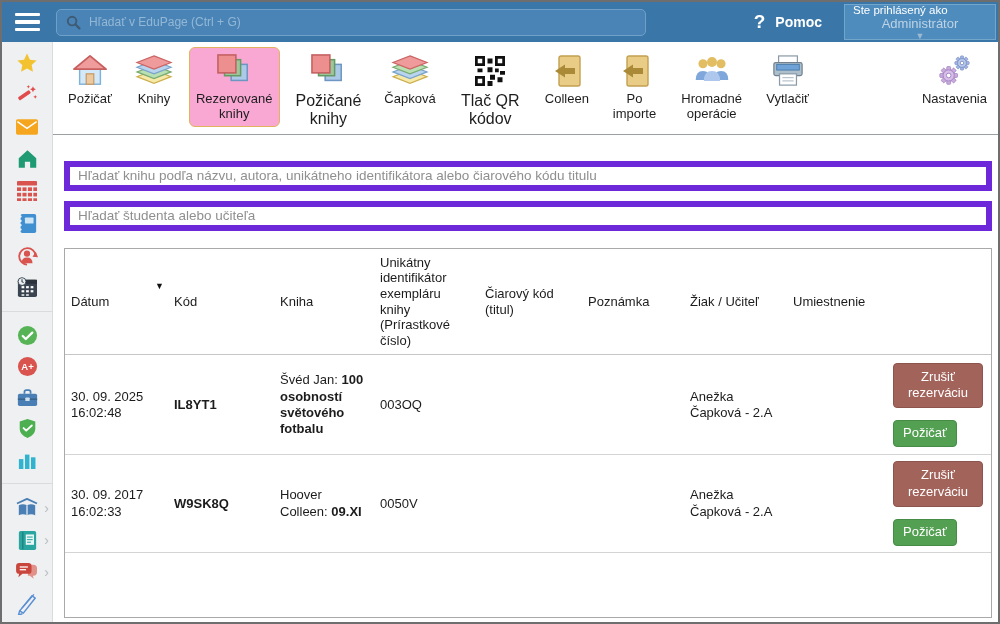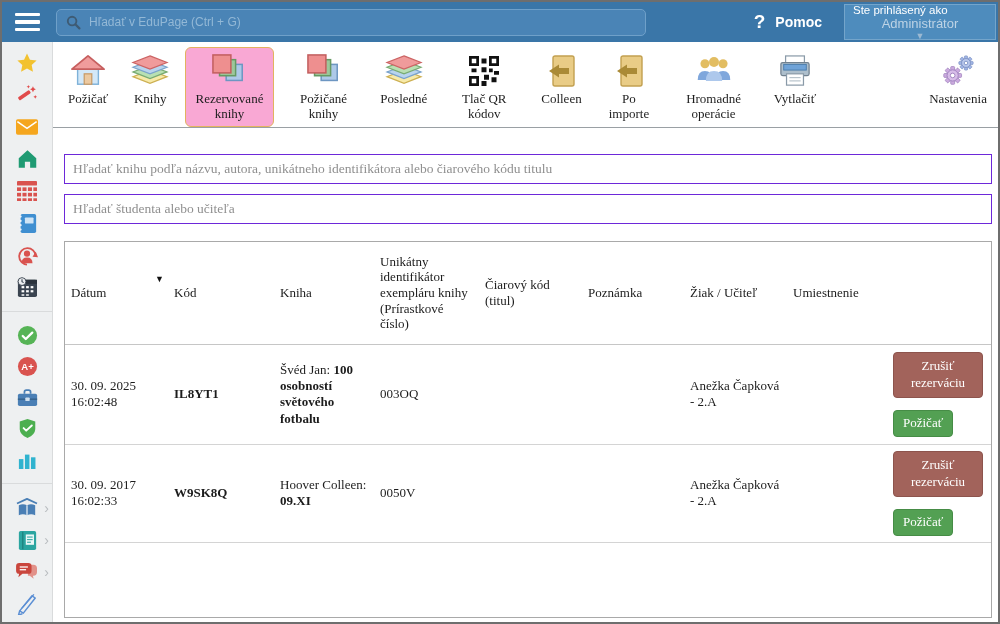--- a/index.html
+++ b/index.html
@@ -23,33 +23,33 @@
   .userbox .l2{font-size:13px;color:#bdd3e5;display:flex;justify-content:space-between;align-items:center;flex-direction:column;}
   .userbox .caret{font-size:9px;color:#9cb9d2;}
   
   .frame{flex:1;display:flex;min-height:0;}
   .sidebar{flex:0 0 50px;background:#eef0f1;border-right:1px solid #d9dbdc;padding-top:5px;overflow:hidden;}
   .side-item{height:32px;display:flex;align-items:center;justify-content:center;position:relative;cursor:pointer;}
   .side-item.g2{height:31px;}
   .side-divider{height:1px;background:#d9dbdc;margin:8px 0;}
   .side-item .chev{position:absolute;right:3px;top:50%;transform:translateY(-50%);color:#b9bdc0;font-size:14px;line-height:1;}
   
-  .main{flex:1;display:flex;flex-direction:column;min-width:0;background:#fff;font-family:Liberation Serif, serif;}
+  .main{flex:1;display:flex;flex-direction:column;min-width:0;background:#fff;}
   .toolbar{flex:0 0 85px;box-sizing:border-box;border-bottom:1px solid #9aa0a4;display:flex;
     align-items:flex-start;padding:5px 4px 0 8px;gap:9px;}
   .titem{display:flex;flex-direction:column;align-items:center;padding:4px 6px;border:1px solid transparent;
     border-radius:6px;cursor:pointer;}
   .titem .ticon{height:38px;display:flex;align-items:center;justify-content:center;margin-bottom:2px;}
   .tlabel{font-size:13px;color:#1d1d1d;text-align:center;line-height:1.15;max-width:88px;}
-  .titem.small .tlabel{font-size:13px;}
+  .titem.small .tlabel{font-size:16px;}
   .titem.selected{background:#f9a8d4;border-color:#e2b35e;}
   .titem.settings{margin-left:90px;}
   
   .content{flex:1;padding:26px 6px 4px 11px;display:flex;flex-direction:column;min-height:0;}
-  .finput{height:30px;box-sizing:border-box;border:1px solid #6d28d9;font-size:13.5px;padding:0 8px;
+  .finput{height:30px;box-sizing:border-box;border:6px solid #6d28d9;font-size:13.5px;padding:0 8px;
     color:#222;font-family:inherit;width:100%;border-radius:0;outline:none;}
   .finput::placeholder{color:#8f8f8f;opacity:1;}
   .finput.book{margin-bottom:10px;}
   .finput.person{margin-bottom:17px;}
   .tablewrap{flex:1;border:1px solid #a9a9a9;overflow:hidden;background:#fff;}
   table{width:100%;border-collapse:collapse;font-size:13px;color:#1c1c1c;table-layout:fixed;}
   thead tr{border-bottom:1px solid #c6c6c6;}
   th{font-weight:normal;text-align:left;vertical-align:middle;padding:6px 6px;line-height:1.2;
     height:90px;position:relative;cursor:pointer;}
   tbody tr{border-bottom:1px solid #d4d4d4;}
@@ -327,21 +327,21 @@
           <div class="ticon">
             <svg width="38" height="34" viewBox="0 0 40 36">
                 <g stroke-width="1.3">
                   <polygon points="20,17 38,24 20,31 2,24" fill="#f7eaa8" stroke="#cdb052"></polygon>
                   <polygon points="20,12 38,19 20,26 2,19" fill="#b8d4ee" stroke="#7aa3cc"></polygon>
                   <polygon points="20,7 38,14 20,21 2,14" fill="#b9e0b3" stroke="#78ab72"></polygon>
                   <polygon points="20,2 38,9 20,16 2,9" fill="#f09b9b" stroke="#cc6363"></polygon>
                 </g>
               </svg>
           </div>
-          <div class="tlabel">Posledné</div>
+          <div class="tlabel">Čapková</div>
         </div>
 
         <div class="titem small">
           <div class="ticon">
             <svg width="30" height="30" viewBox="0 0 24 24">
                 <g fill="#111">
                   <rect x="0" y="0" width="8" height="8"></rect>
                   <rect x="16" y="0" width="8" height="8"></rect>
                   <rect x="0" y="16" width="8" height="8"></rect>
                   <rect x="10" y="2" width="4" height="4"></rect>

